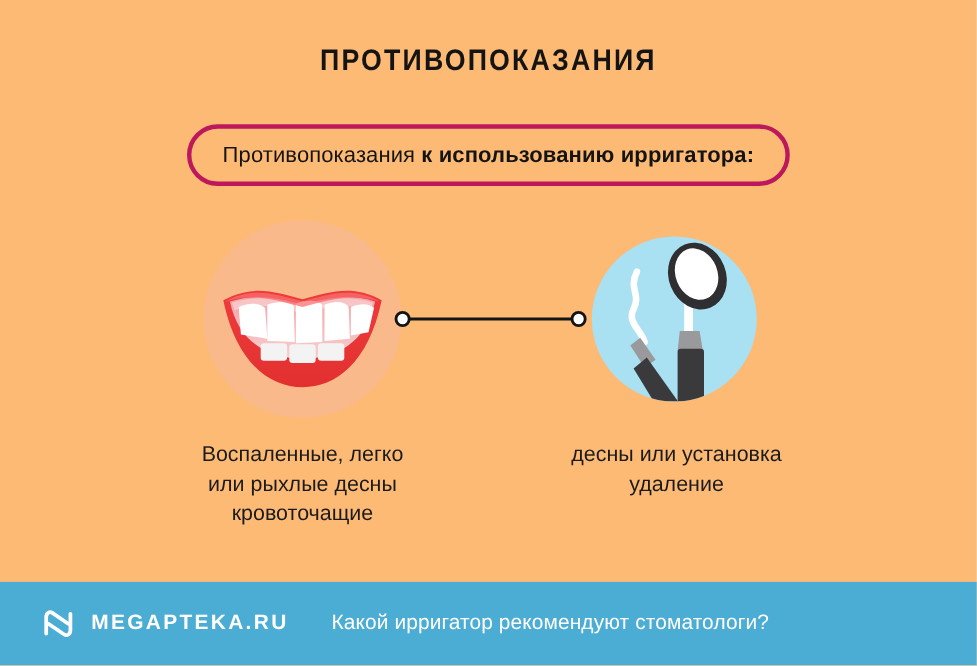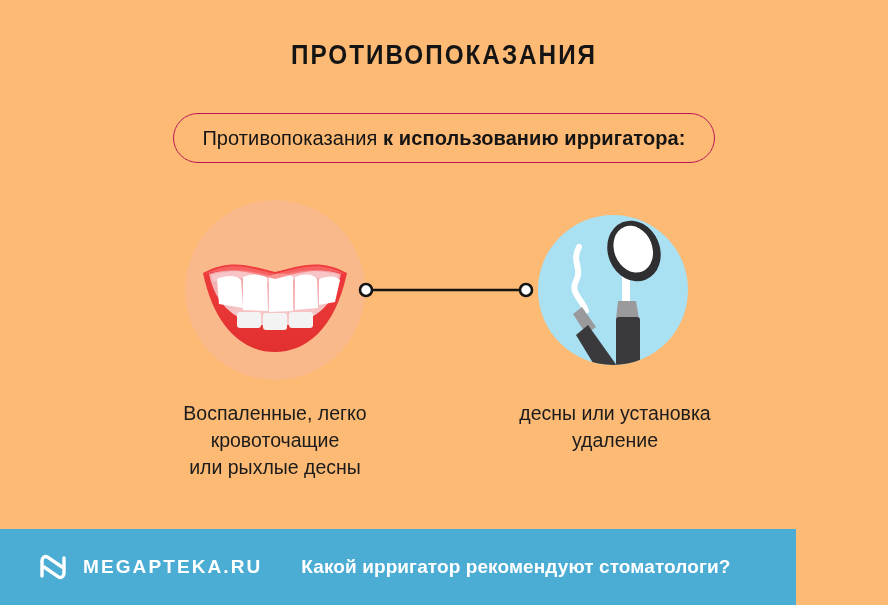--- a/index.html
+++ b/index.html
@@ -41,21 +41,21 @@
   
   .pill-wrap {
     position: absolute;
     left: 0;
     top: 113px;
     width: 888px;
     display: flex;
     justify-content: center;
   }
   .pill {
-    border: 1px solid #be185d;
+    border: 4px solid #be185d;
     border-radius: 30px;
     height: 48px;
     padding: 0 28px;
     display: flex;
     align-items: center;
     justify-content: flex-end;
     background: transparent;
     white-space: nowrap;
   }
   .pill-text {
@@ -116,21 +116,21 @@
     top: 400px;
     width: 300px;
   }
   .caption .line { display: block; text-align: center; }
 
   
   .footer {
     position: absolute;
     left: 0;
     top: 529px;
-    width: 796px;
+    width: 888px;
     height: 76px;
     background: #4cadd4;
     display: flex;
     align-items: center;
     padding-left: 36px;
     box-sizing: border-box;
   }
   .brand {
     display: flex;
     align-items: center;
@@ -140,21 +140,21 @@
   .brand-name {
     color: #ffffff;
     font-size: 19px;
     font-weight: 700;
     letter-spacing: 2.1px;
     white-space: nowrap;
   }
   .footer-tagline {
     color: #ffffff;
     font-size: 19px;
-    font-weight: 700;
+    font-weight: 400;
     margin-left: 39px;
     white-space: nowrap;
     letter-spacing: 0.1px;
   }
 </style>
 </head>
 <body>
 
 <div class="poster">
 
@@ -235,22 +235,22 @@
           <ellipse cx="96" cy="34" rx="19" ry="24" fill="#ffffff"></ellipse>
         </g>
         <path d="M80 86 L98 86 L101 104 L78 104 Z" fill="#9a9a9c"></path>
         <rect x="78" y="102" width="24" height="64" rx="3" fill="#3a3a3c"></rect>
       </g>
     </svg>
   </div>
 
   <div class="caption caption-left">
     <span class="line">Воспаленные, легко</span>
+    <span class="line">или рыхлые десны</span>
     <span class="line">кровоточащие</span>
-    <span class="line">или рыхлые десны</span>
   </div>
 
   <div class="caption caption-right">
     <span class="line">десны или установка</span>
     <span class="line">удаление</span>
   </div>
 
   <div class="footer">
     <div class="brand">
       <svg class="brand-mark" width="34" height="34" viewBox="0 0 34 34">

